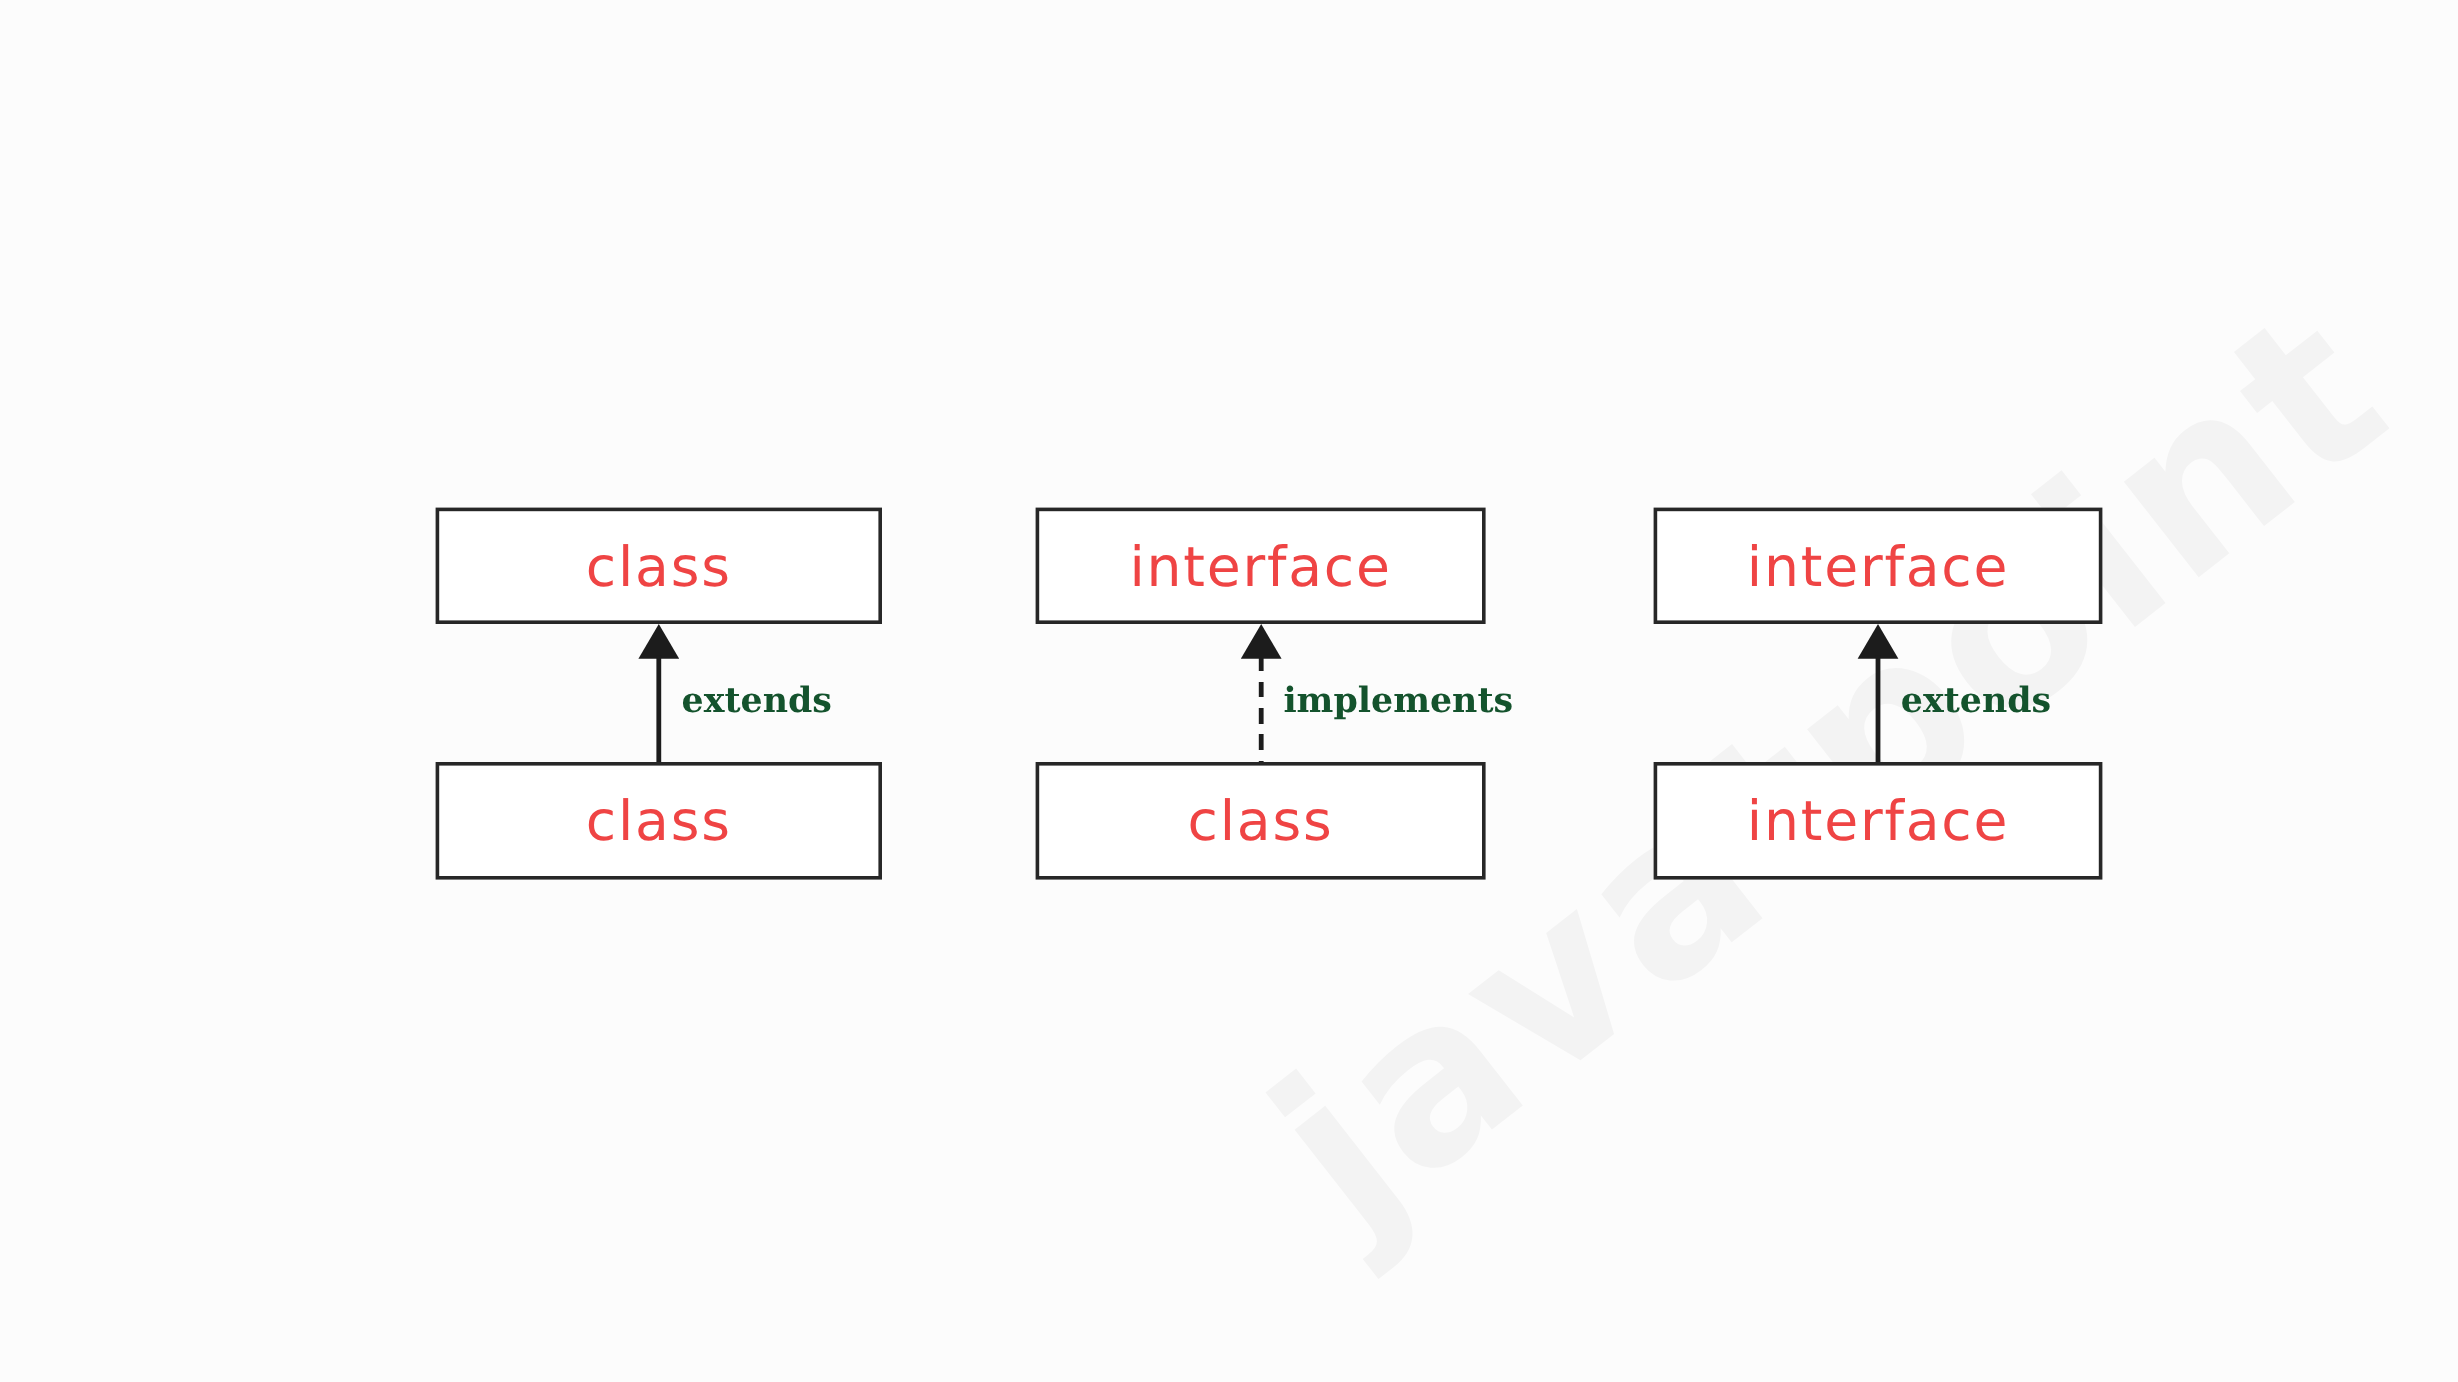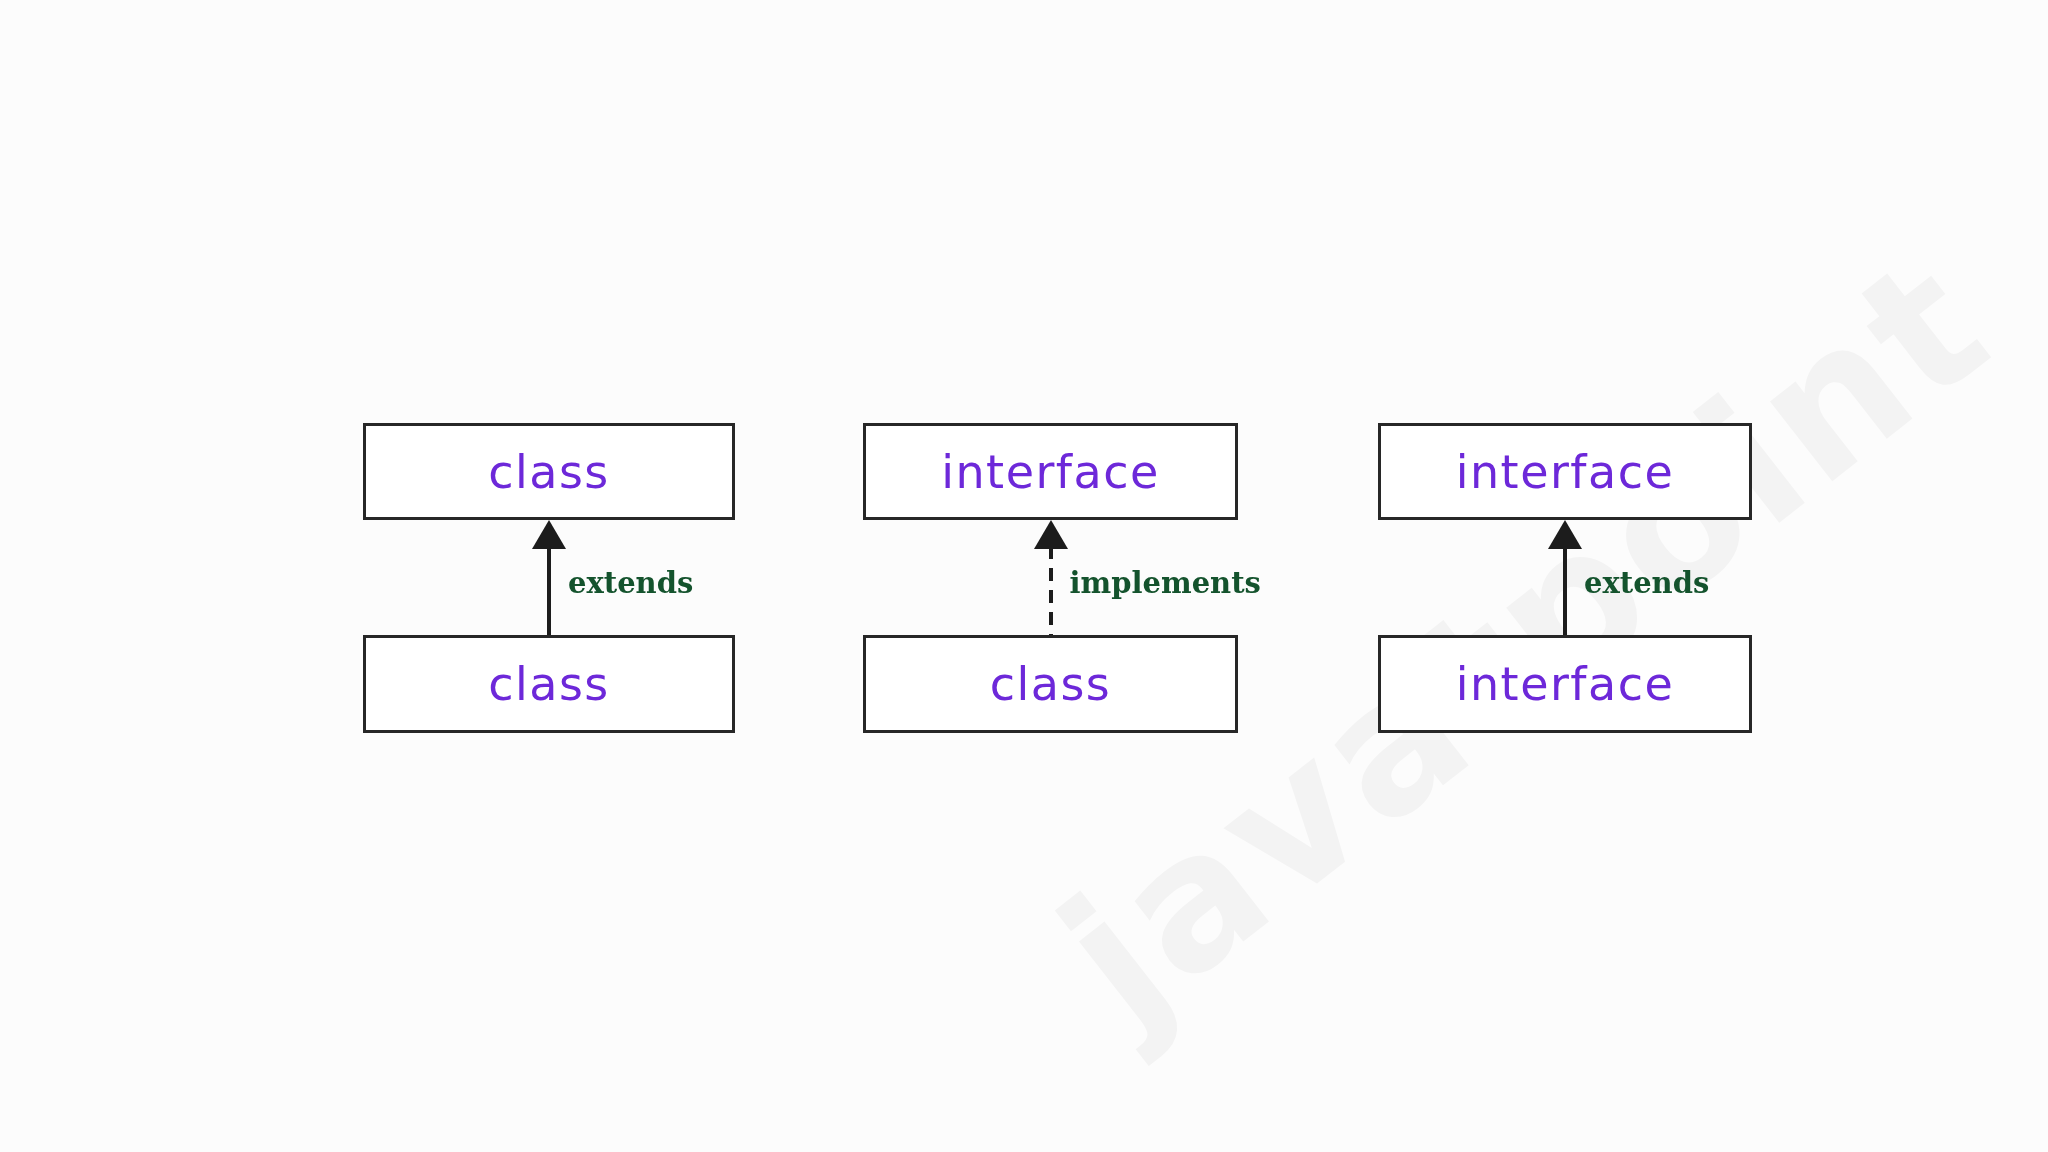--- a/index.html
+++ b/index.html
@@ -44,21 +44,21 @@
     left: 0;
     right: 0;
     background: #ffffff;
     border: 3px solid #272727;
     box-sizing: border-box;
     display: flex;
     align-items: center;
     justify-content: center;
     font-size: 46px;
     letter-spacing: 1.5px;
-    color: #6d28d9;
+    color: #ef4444;
   }
   .node-top { top: 0; height: 97px; }
   .node-bottom { top: 212px; height: 98px; }
 
   .arrowhead {
     position: absolute;
     left: 50%;
     transform: translateX(-50%);
     top: 97px;
     width: 0;

